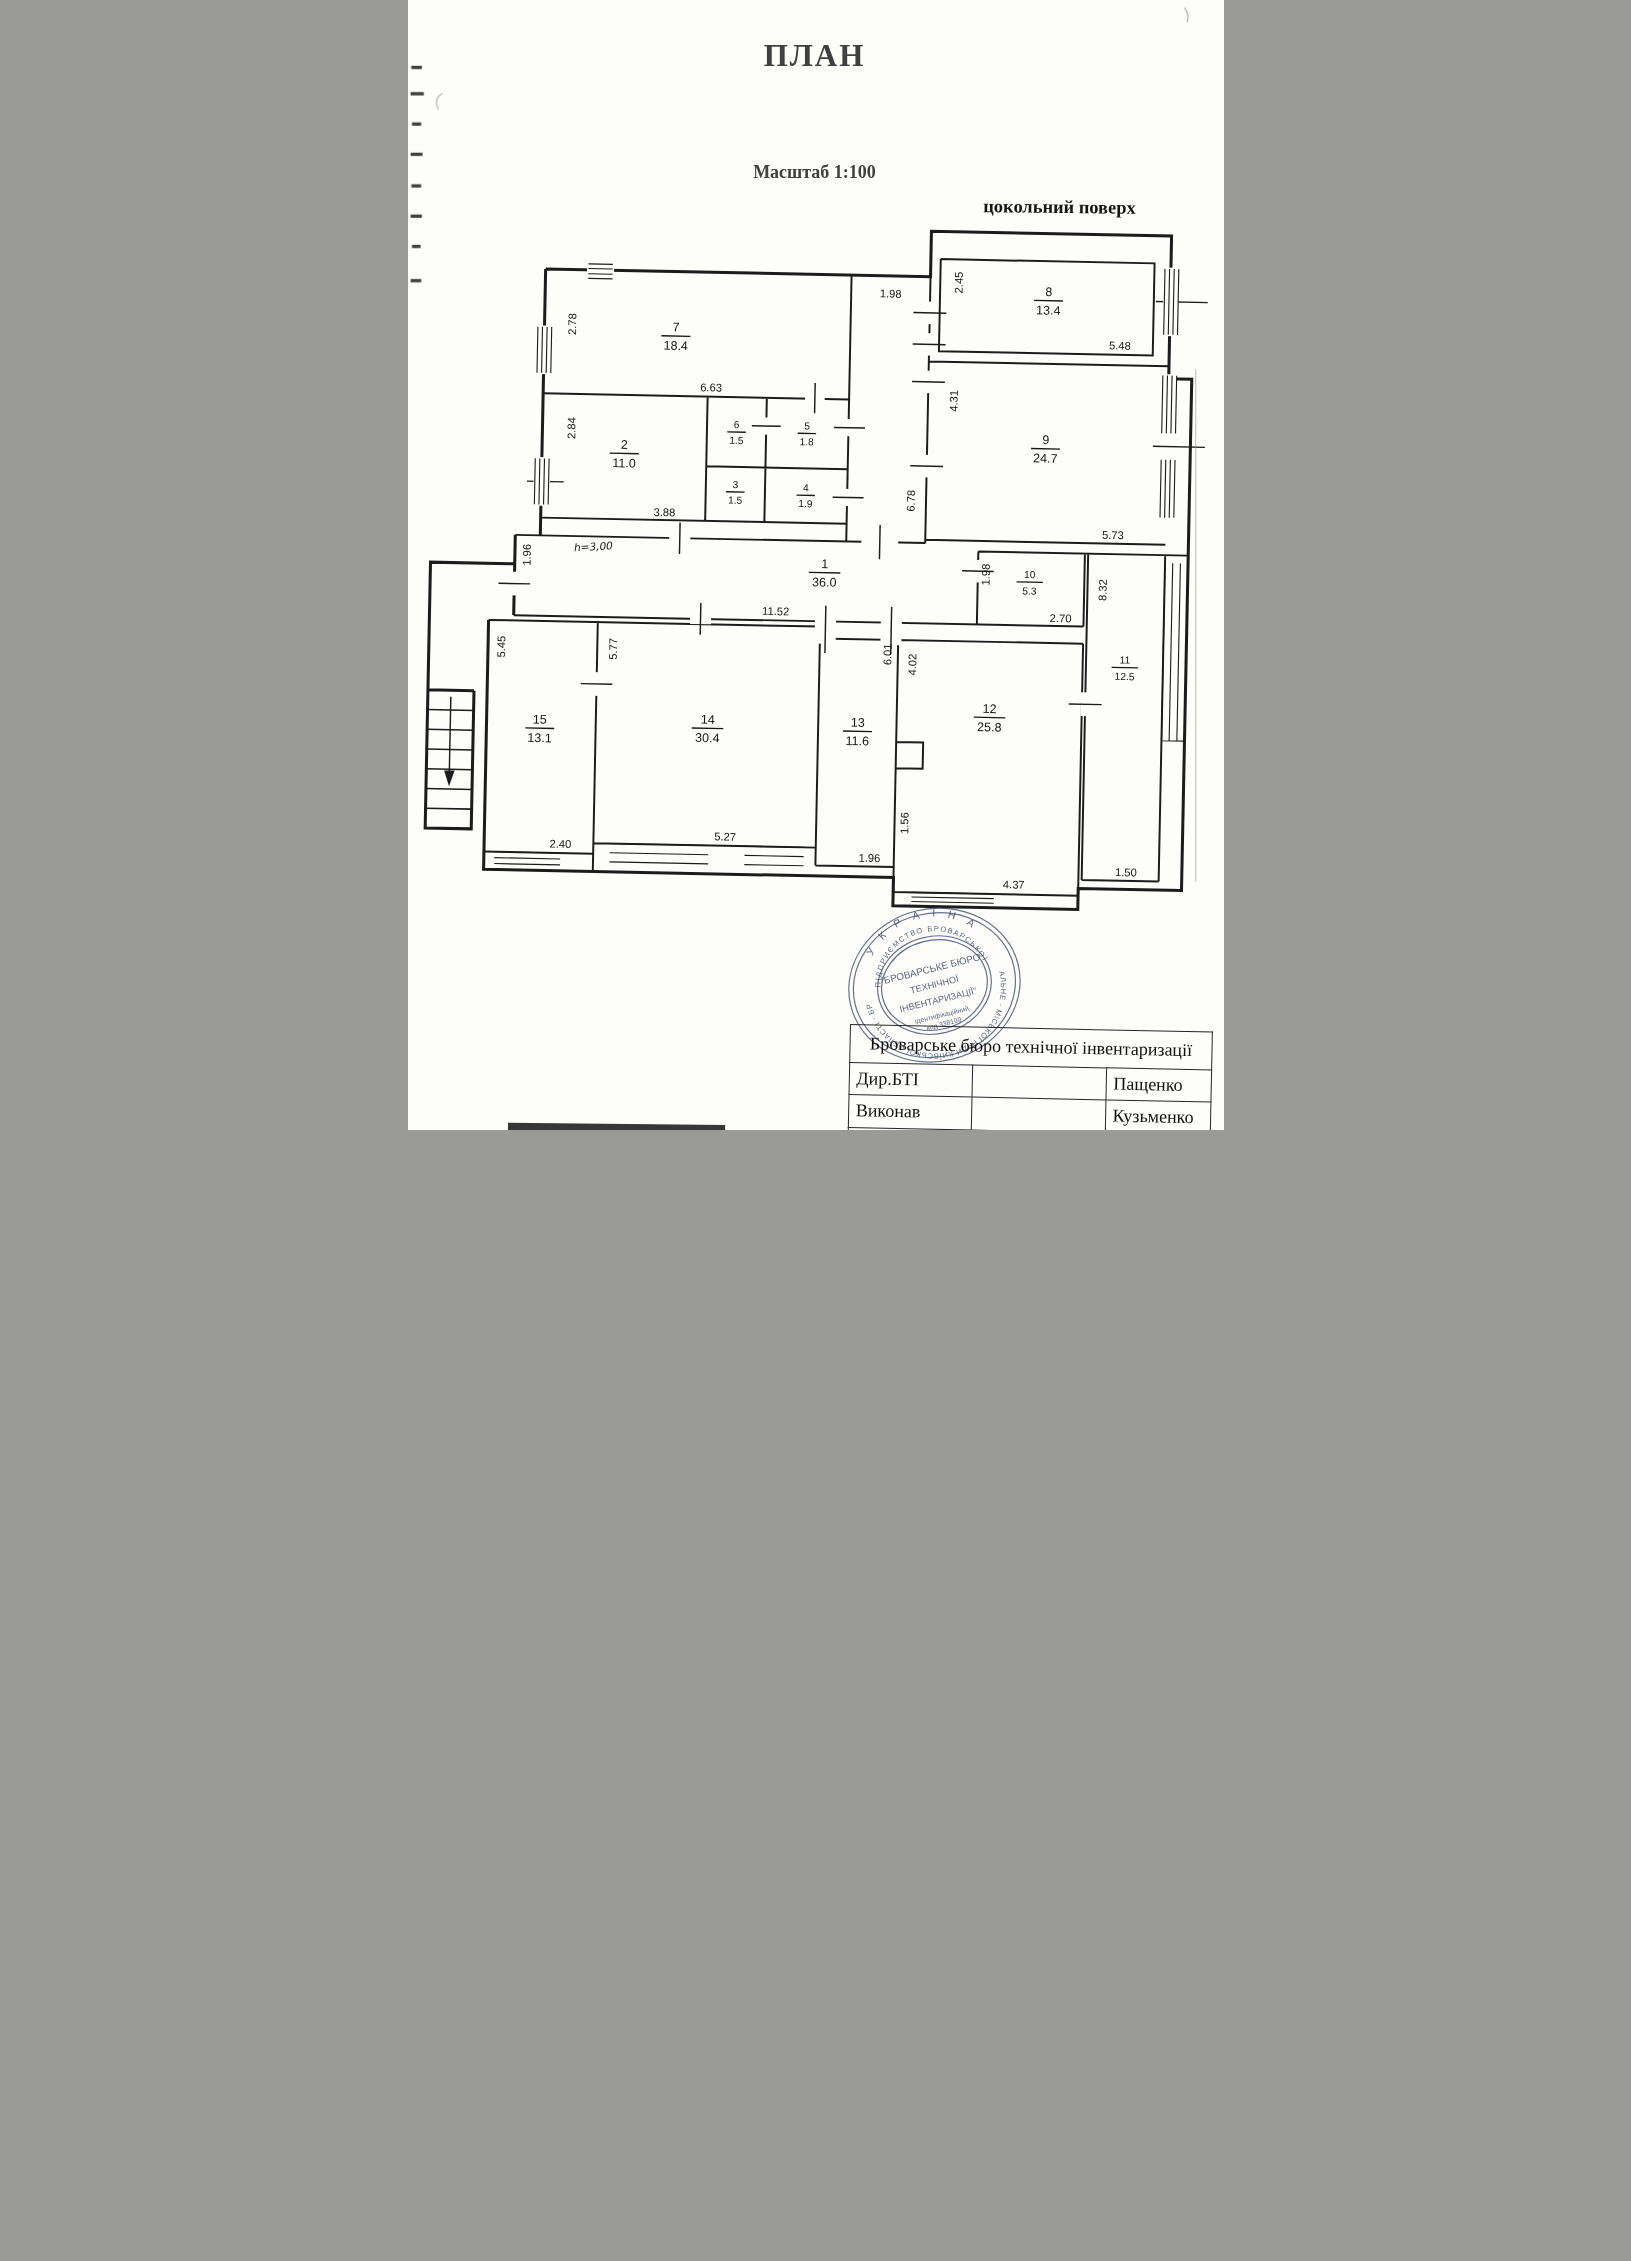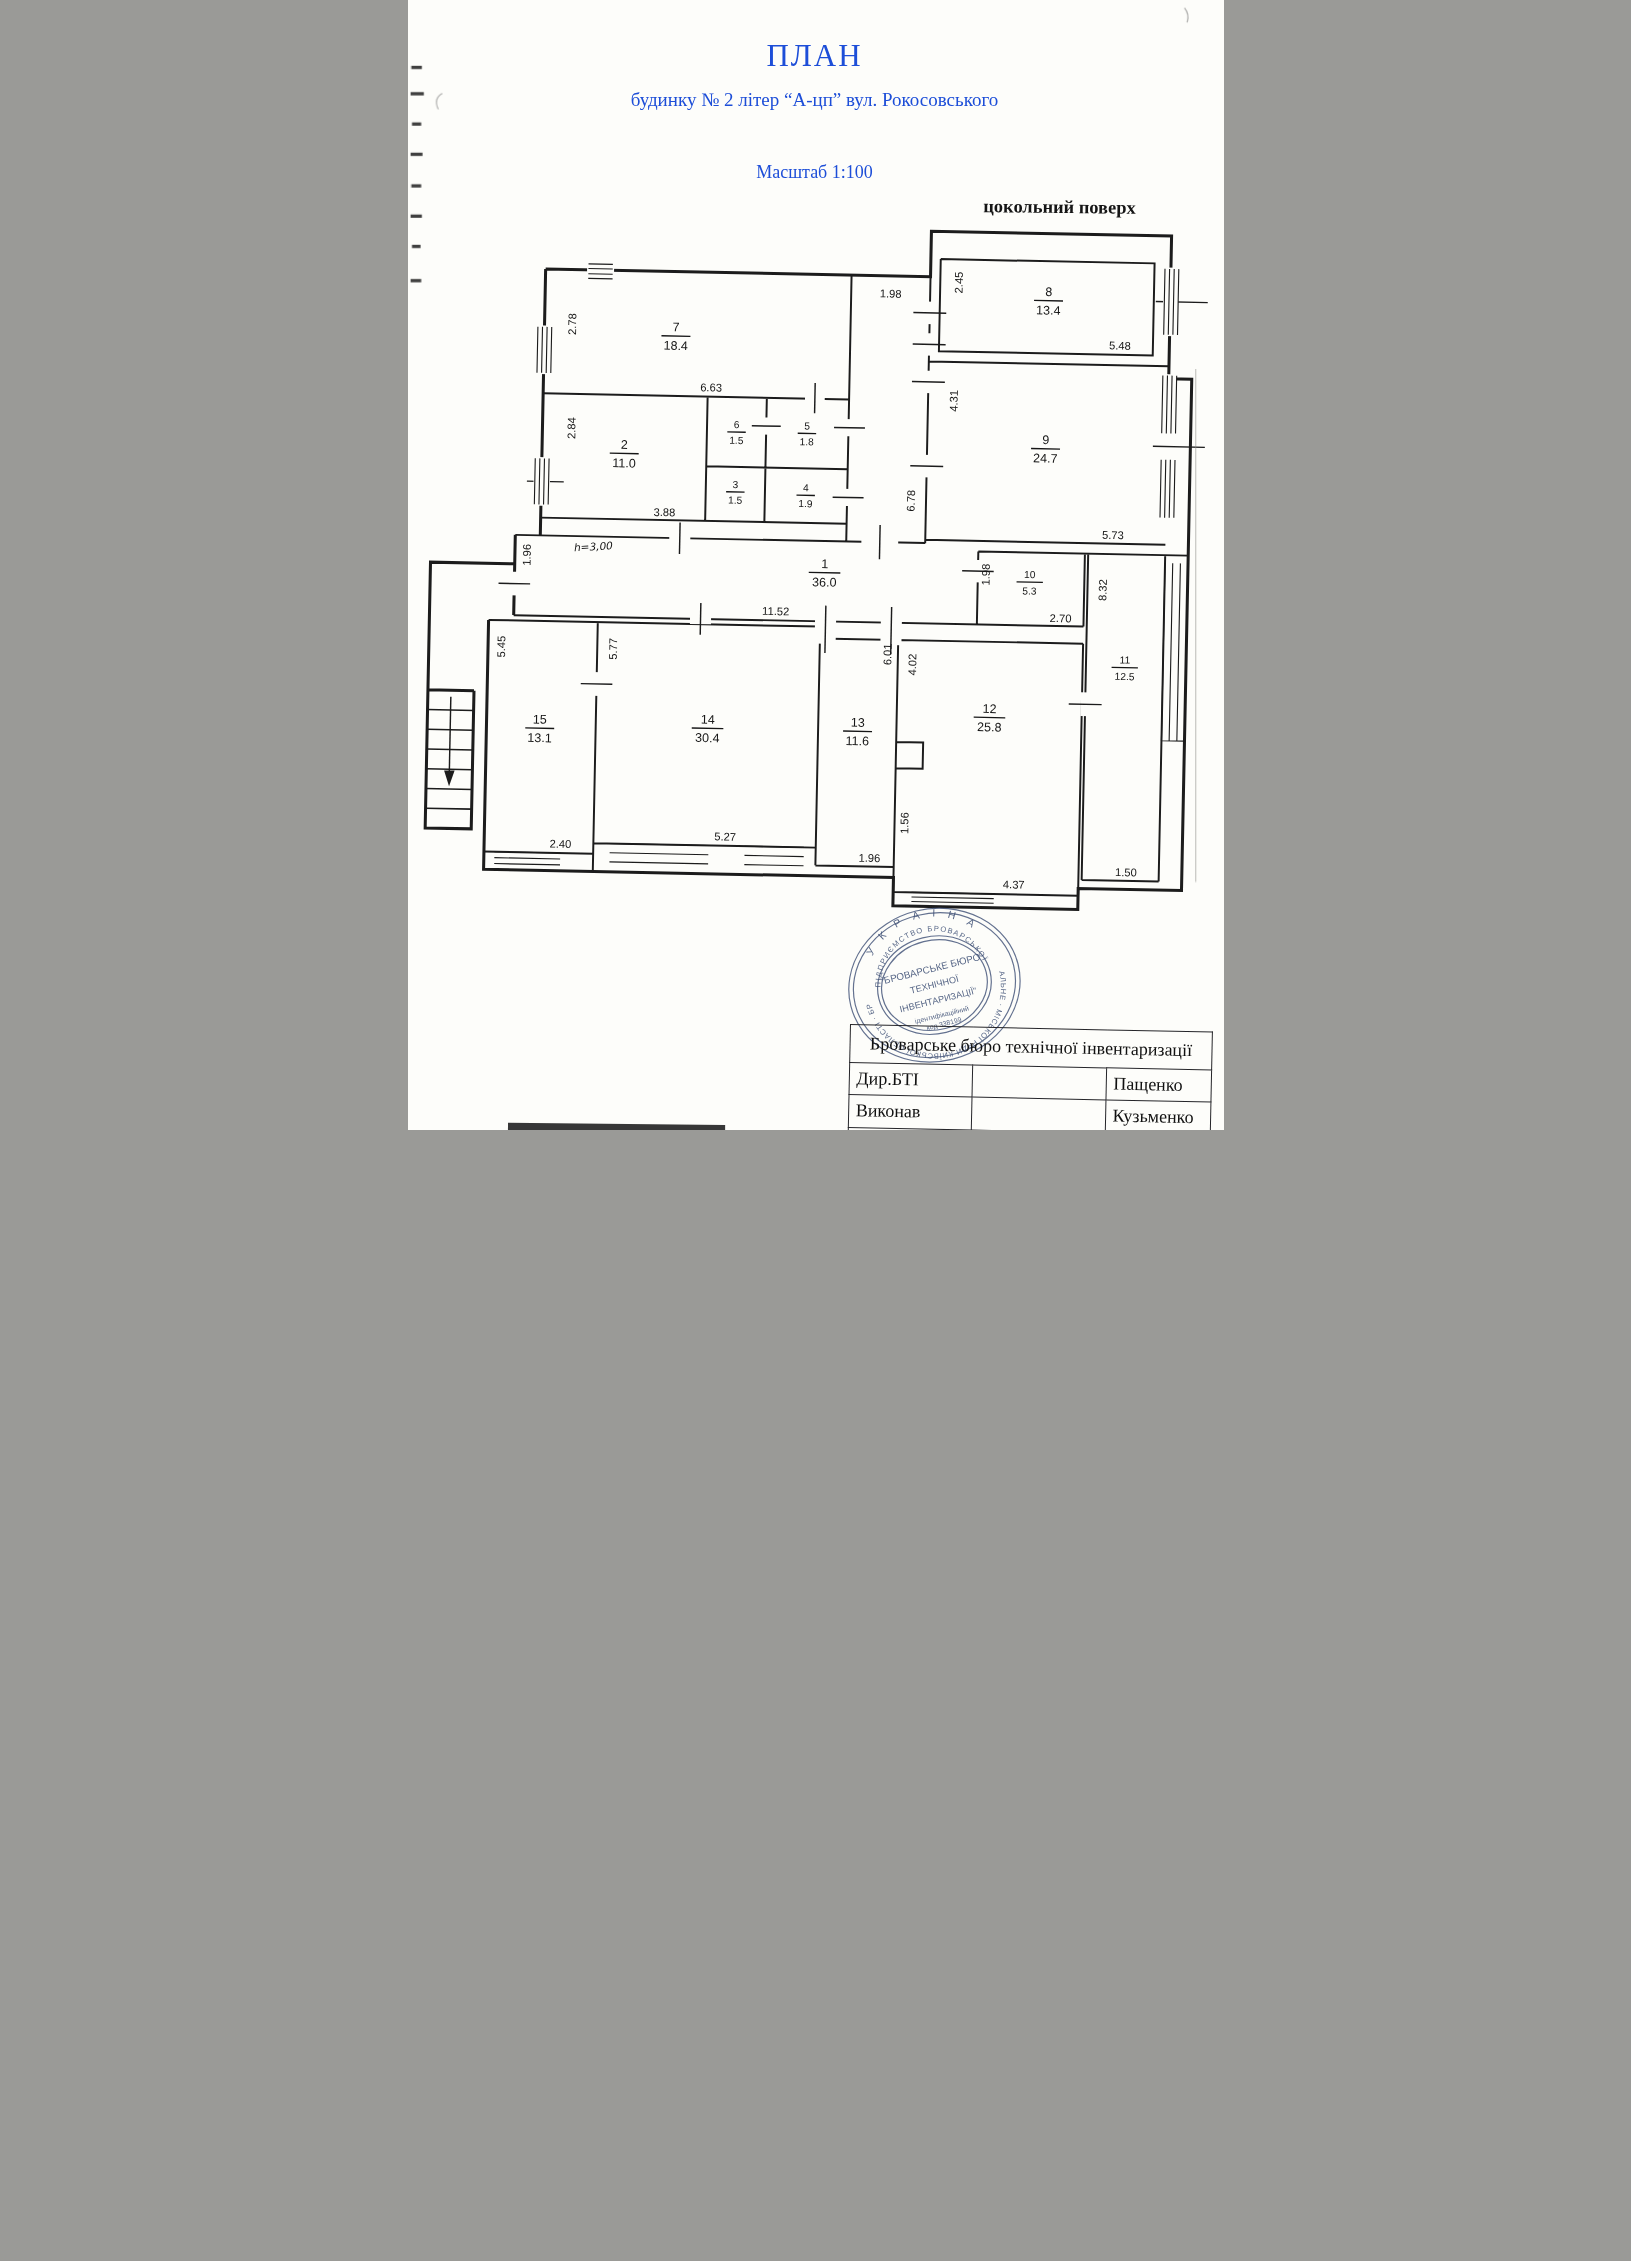--- a/index.html
+++ b/index.html
@@ -1,18 +1,18 @@
 <!DOCTYPE html>
 <html style="font-size:10.5px"><head>
 <meta charset="utf-8">
 <style>
   html,body{margin:0;padding:0;background:#9a9a97;}
   .page{position:relative;width:816px;height:1130px;margin:0 auto;background:#fdfdfa;overflow:hidden;
         font-family:"Liberation Serif",serif;color:#111;}
-  .hdr{position:absolute;left:0;right:2px;text-align:center;font-weight:normal;color:#1d4ed8;}
+  .hdr{position:absolute;left:0;right:2px;text-align:center;font-weight:bold;color:#404040;}
   #t-main{top:38px;font-size:31px;letter-spacing:2px;}
   #t-sub{top:89px;font-size:19px;}
   #t-city{top:129px;font-size:18px;}
   #t-scale{top:162px;font-size:18px;}
   #t-floor{position:absolute;left:500px;top:197px;width:303px;text-align:center;font-weight:bold;font-size:18.4px;color:#151515;transform:rotate(.6deg);}
   svg{position:absolute;inset:0;pointer-events:none;}
   svg text{font-family:"Liberation Sans",sans-serif;fill:#161616;}
   .w{stroke:#1c1c1c;fill:none;}
   .w4{stroke-width:4.6;}
   .w3{stroke-width:3;}
@@ -30,21 +30,20 @@
              transform:rotate(1.2deg);transform-origin:top left;z-index:2;}
   .sig-table td{border:1.3px solid #26262a;font-size:18px;padding:1.3px 6.6px;height:29px;background:transparent;}
   .sig-table .hd{text-align:center;font-size:18px;height:34px;}
 </style>
 </head>
 <body>
 
 <div class="page">
 
   <div class="hdr" id="t-main">ПЛАН</div>
-  <div class="hdr" id="t-sub">будинку № 2 літер “А-цп” вул. Рокосовського</div>
   <div class="hdr" id="t-scale">Масштаб 1:100</div>
   <div id="t-floor">цокольний поверх</div>
 
   <table class="sig-table">
     <tbody>
         <tr>
           <td colspan="3" class="hd">Броварське  бюро технічної інвентаризації</td>
         </tr>
     <tr>
       <td style="width:34%">Дир.БТІ</td>

